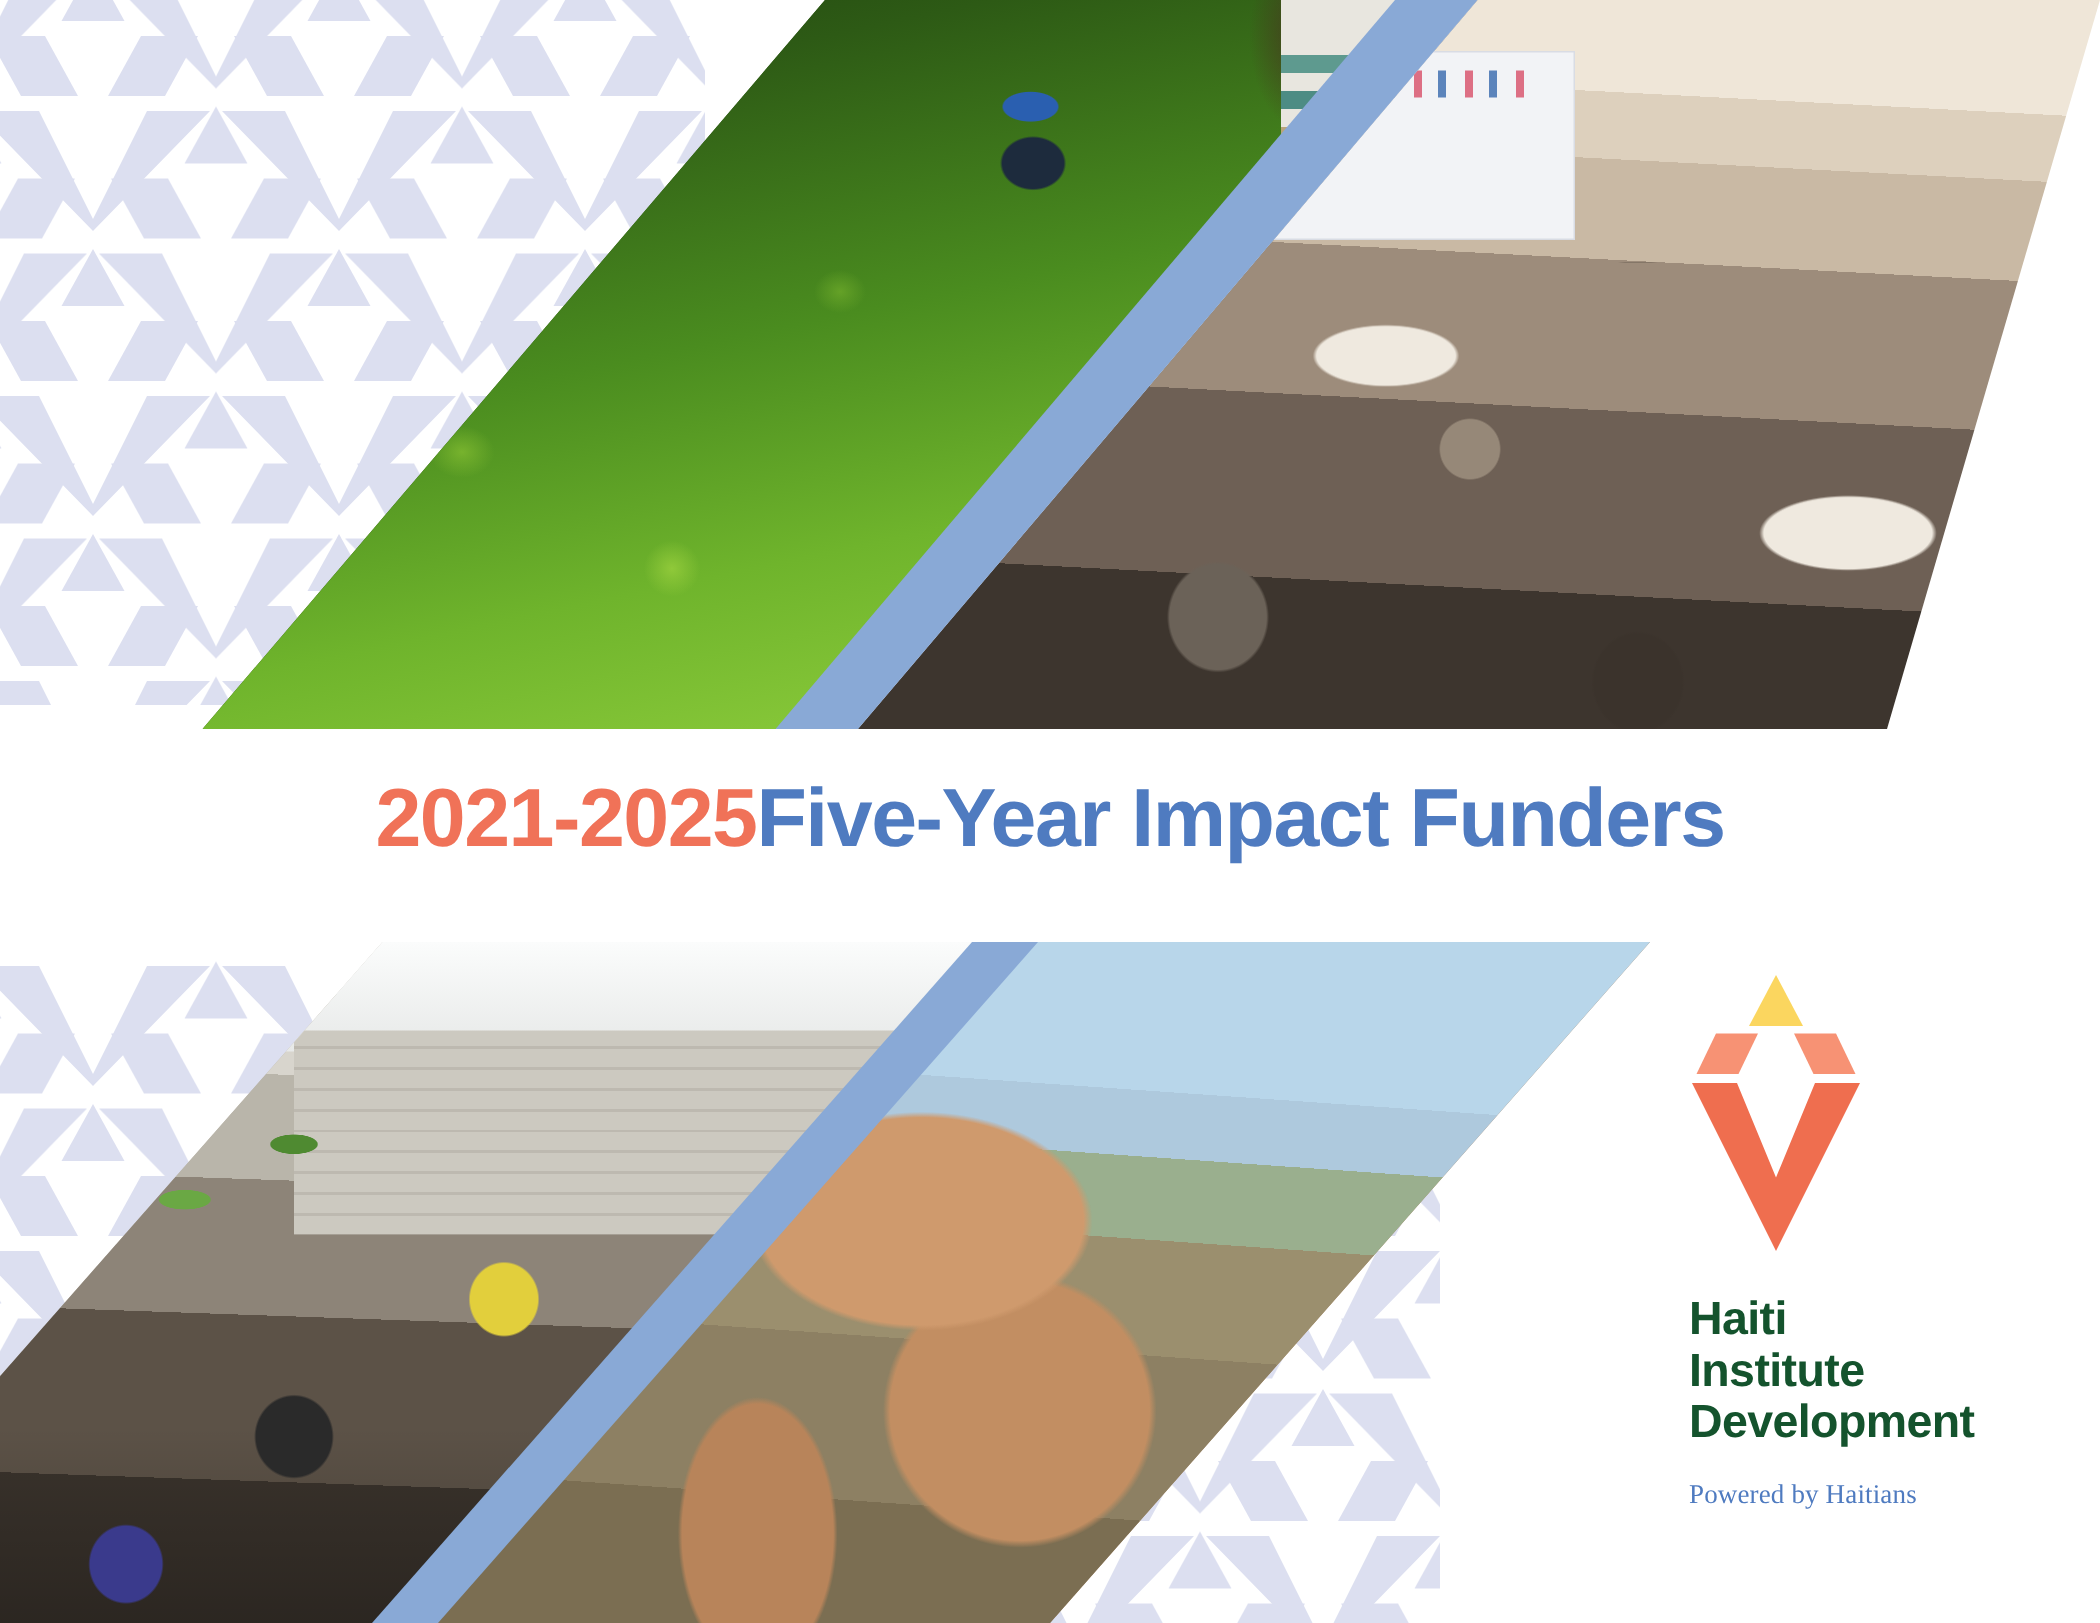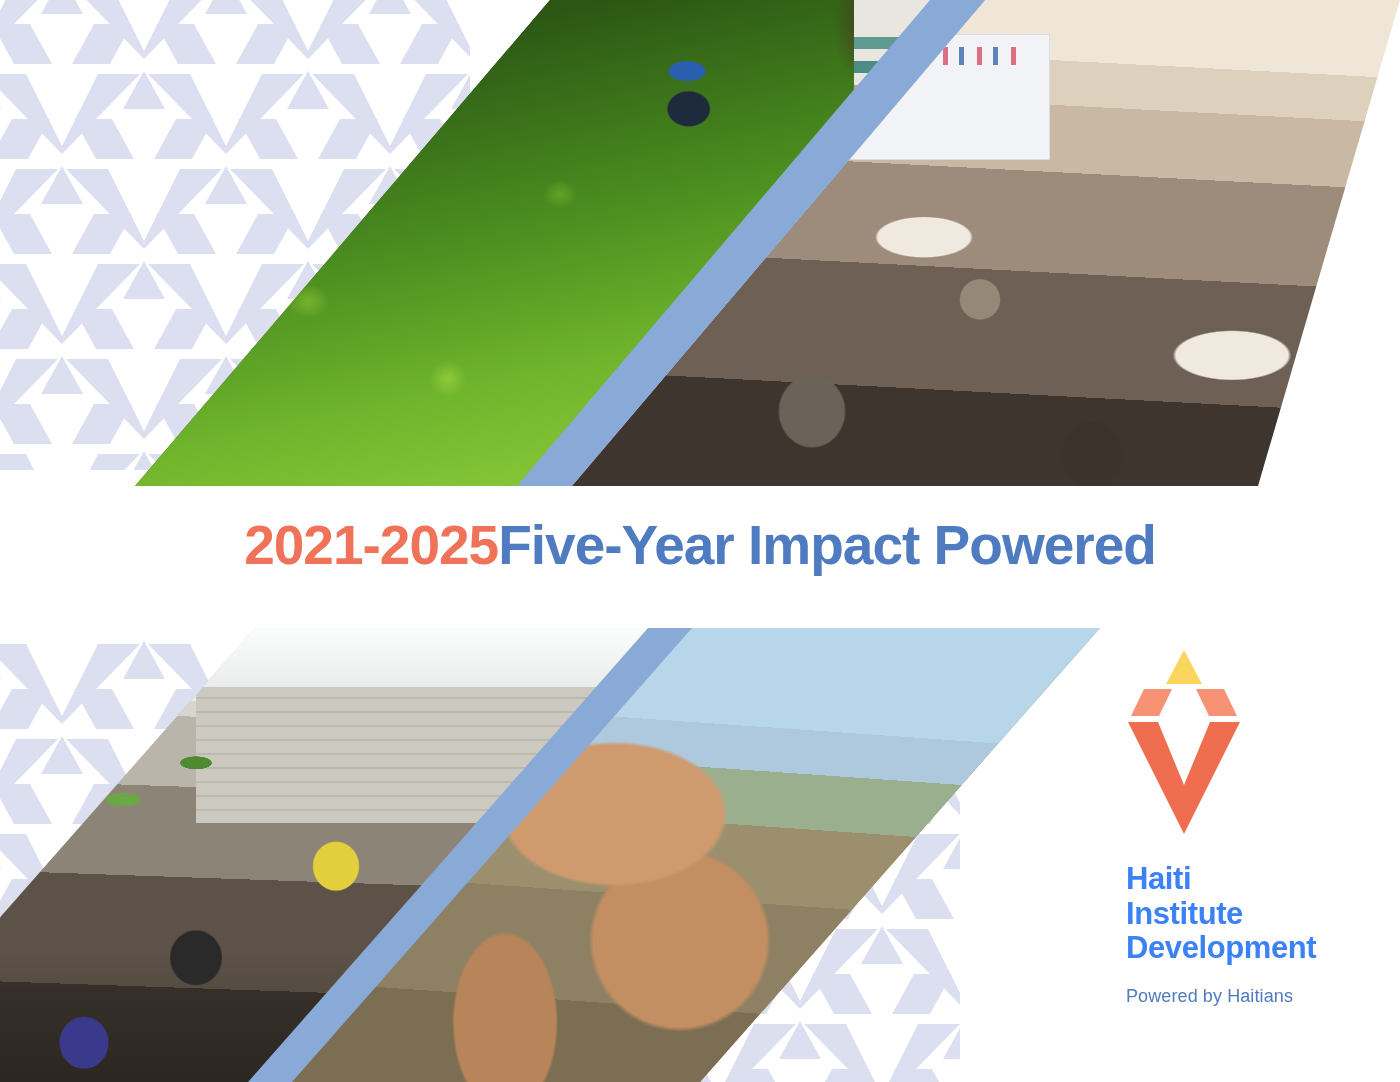--- a/index.html
+++ b/index.html
@@ -224,26 +224,26 @@
   
   .brand {
     position:absolute; z-index:6;
     left:1126px; top:648px; width:250px;
   }
   .brand-mark { width:116px; height:190px; display:block; }
   .brand-name {
     margin-top:24px;
     font-family:"Liberation Sans", sans-serif;
     font-size:31px; font-weight:bold; line-height:1.12;
-    color:#3b82f6; letter-spacing:-.4px;
+    color:#14532d; letter-spacing:-.4px;
   }
   .brand-name span { display:block; }
   .brand-tagline {
     margin-top:20px;
-    font-family:Liberation Sans, sans-serif;
+    font-family:Liberation Serif, serif;
     font-size:18px; font-weight:normal;
     color:#4f7bc0; letter-spacing:.1px;
   }
 </style>
 </head>
 <body>
 
 <div id="cover">
 
   <div class="pattern-layer">
@@ -310,21 +310,21 @@
                 clip-path:polygon(930px 0, 985px 0, 572px 486px, 517px 486px);
                 background:#89a9d6;" class="stripe"></div>
 
     <div style="position:absolute;left:1258px;top:0;width:142px;height:486px;
                 clip-path:polygon(100% 0, 100% 100%, 0 100%);
                 background:#ffffff;" class="mask"></div>
   </div>
 
   <div class="title-row">
     <div class="title-years">2021-2025</div>
-    <div class="title-main">Five-Year Impact Powered</div>
+    <div class="title-main">Five-Year Impact Funders</div>
   </div>
 
   <div class="band band-bottom">
 
     <div style="position:absolute;left:0;top:0;width:1400px;height:454px;
                 clip-path:polygon(255px 0, 650px 0, 252px 454px, -145px 454px);">
       <div class="photo photo-meeting">
         <div class="meet-tent"></div>
         <div class="meet-wall"></div>
         <div class="meet-foliage"></div>

